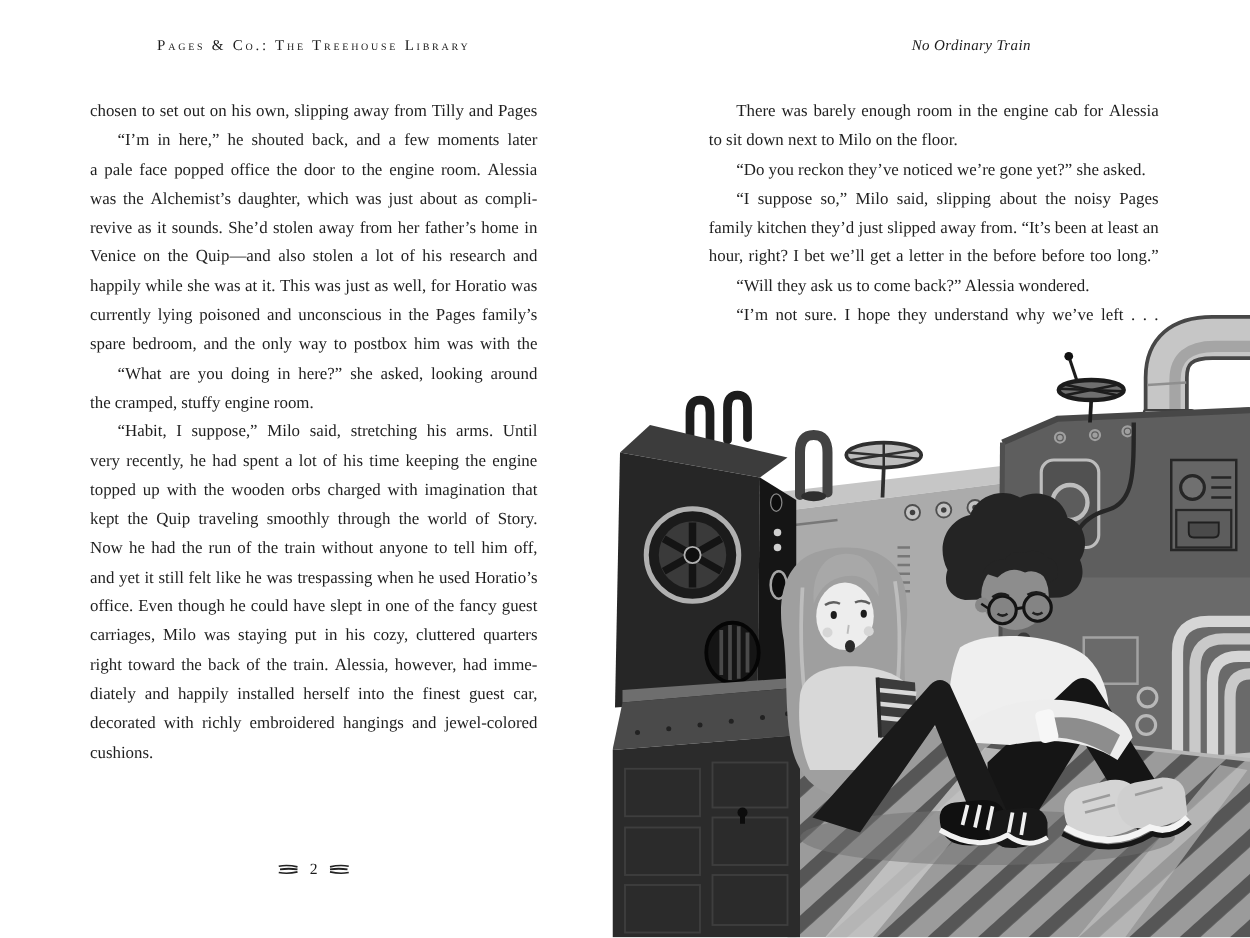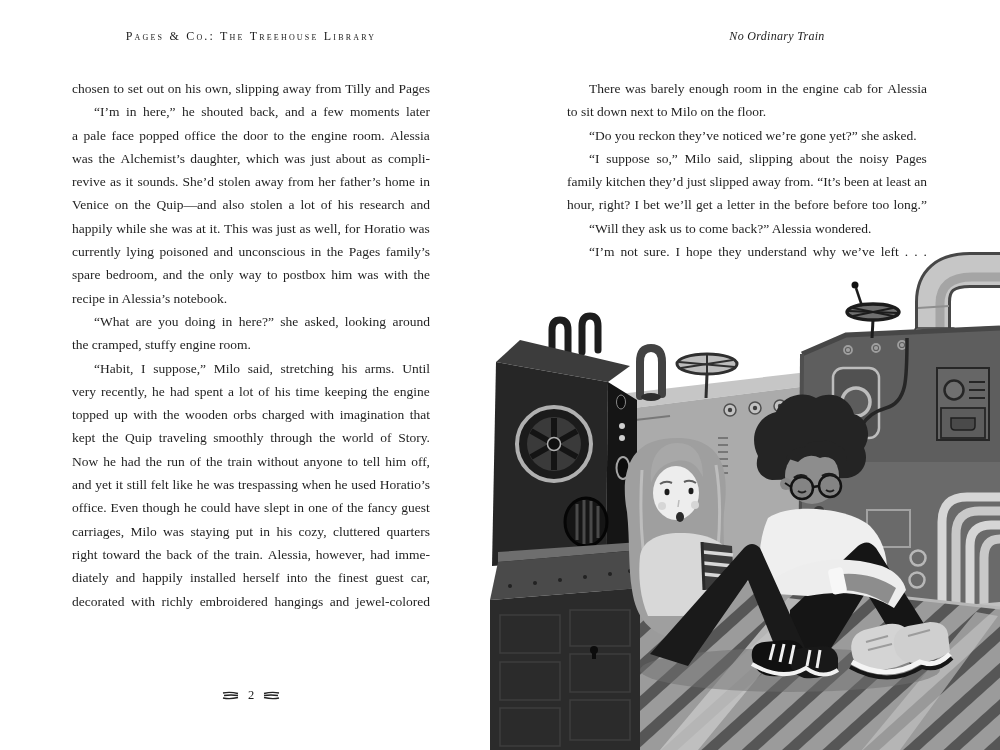--- a/index.html
+++ b/index.html
@@ -154,21 +154,20 @@
       <span>the</span>
       <span>only</span>
       <span>way</span>
       <span>to</span>
       <span>postbox</span>
       <span>him</span>
       <span>was</span>
       <span>with</span>
       <span>the</span>
     </div>
-    <div class="line">recipe in Alessia’s notebook.</div>
     <div class="line j ind">
       <span>“What</span>
       <span>are</span>
       <span>you</span>
       <span>doing</span>
       <span>in</span>
       <span>here?”</span>
       <span>she</span>
       <span>asked,</span>
       <span>looking</span>
@@ -310,20 +309,21 @@
     </div>
     <div class="line j">
       <span>decorated</span>
       <span>with</span>
       <span>richly</span>
       <span>embroidered</span>
       <span>hangings</span>
       <span>and</span>
       <span>jewel-colored</span>
     </div>
+    <div class="line">cushions.</div>
   </div>
 
 <div class="folio">
   <svg width="17" height="9" viewBox="0 0 17 9" aria-hidden="true">
     <path d="M1,2 Q8,0.5 16,2.5" stroke="#222" stroke-width="1.3" fill="none"></path>
     <path d="M2,4.5 Q9,3.5 16,4.5" stroke="#222" stroke-width="1.6" fill="none"></path>
     <path d="M1,7 Q8,8.5 16,6.5" stroke="#222" stroke-width="1.3" fill="none"></path>
   </svg>
   <span>2</span>
   <svg width="17" height="9" viewBox="0 0 17 9" aria-hidden="true" style="transform:scaleX(-1)">

